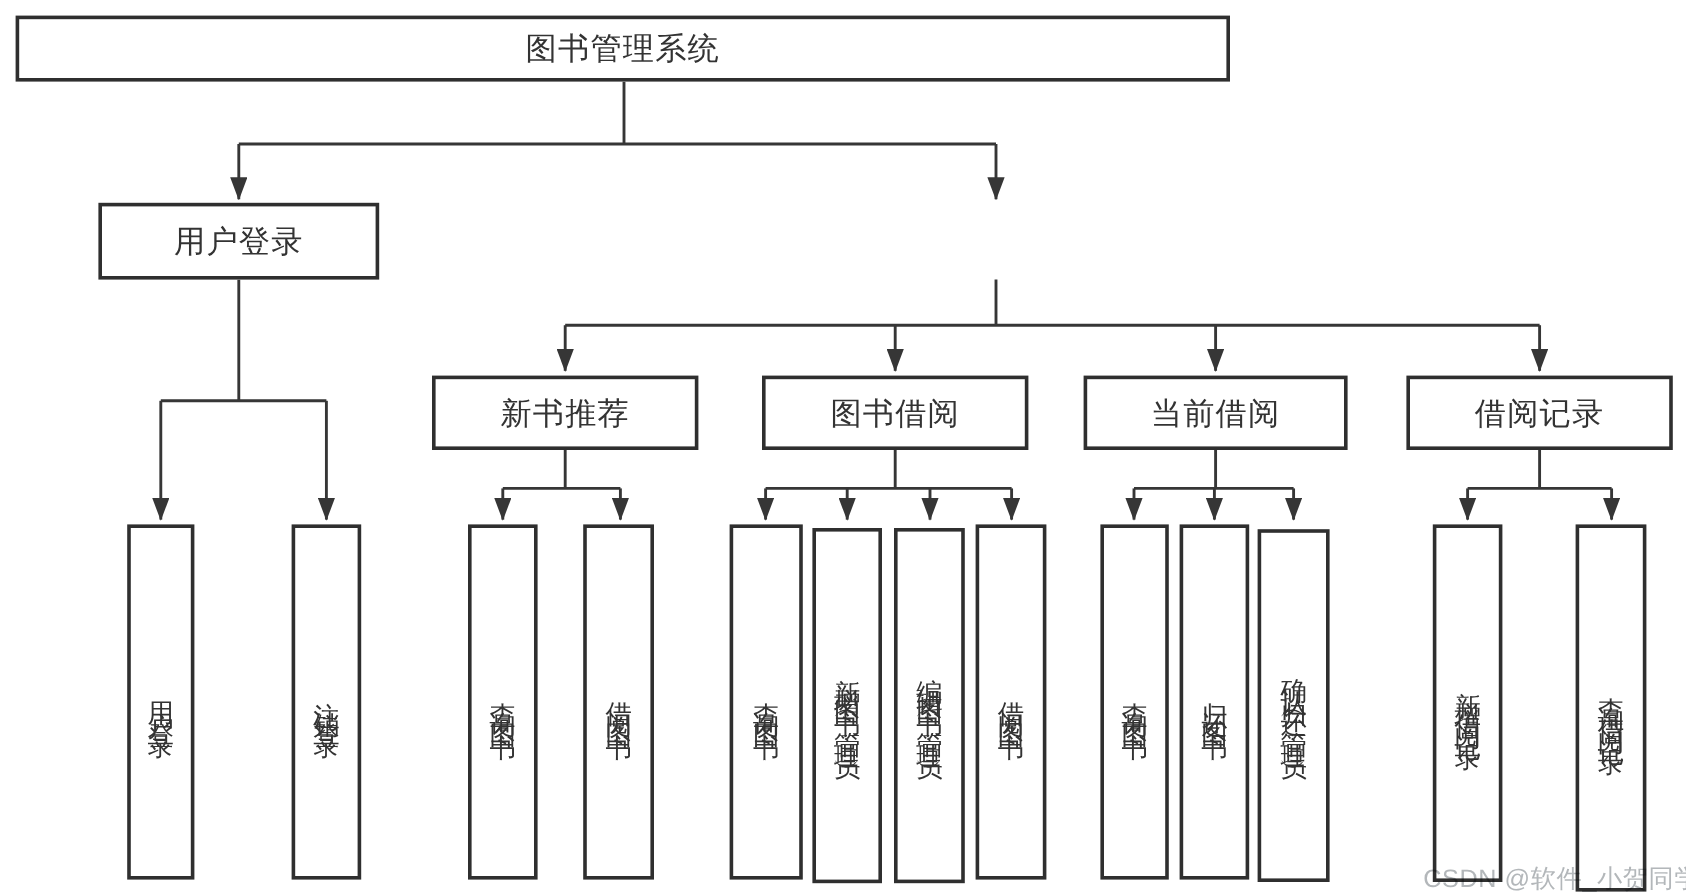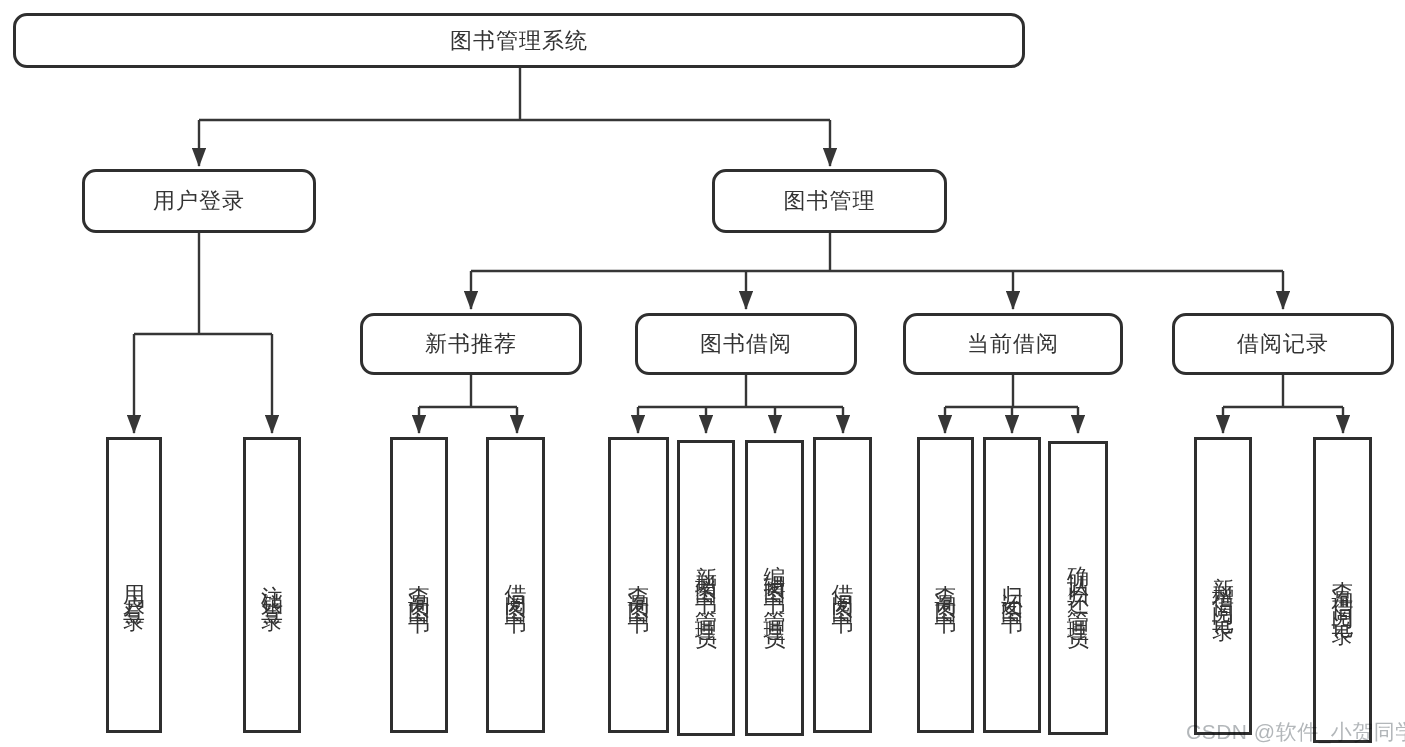--- a/index.html
+++ b/index.html
@@ -20,24 +20,23 @@
   .box {
     position: absolute;
     box-sizing: border-box;
     border: 3px solid #2f2f2f;
     background: #ffffff;
     display: flex;
     align-items: center;
     justify-content: center;
   }
   .hbox {
-    font-size: 22px;
+    font-size: 26px;
     letter-spacing: 1px;
     white-space: nowrap;
-    border-radius: 14px;
   }
   .vbox .vtext {
     writing-mode: vertical-rl;
     text-orientation: mixed;
     font-size: 22px;
     line-height: 1.0;
     letter-spacing: 9px;
   }
   .watermark {
     position: absolute;
@@ -95,23 +94,20 @@
     </g>
   </svg>
 
   <div class="box hbox" style="left:13px; top:13px; width:1012px; height:55px;">
     <span>图书管理系统</span>
   </div>
 
   <div class="box hbox" style="left:82px; top:169px; width:234px; height:64px;">
     <span>用户登录</span>
   </div>
-  <div class="box hbox" style="left:712px; top:169px; width:235px; height:64px;">
-    <span>图书管理</span>
-  </div>
 
   <div class="box hbox" style="left:635px; top:313px; width:222px; height:62px;">
     <span>图书借阅</span>
   </div>
   <div class="box hbox" style="left:360px; top:313px; width:222px; height:62px;">
     <span>新书推荐</span>
   </div>
   <div class="box hbox" style="left:903px; top:313px; width:220px; height:62px;justify-content:center;">
     <span>当前借阅</span>
   </div>

